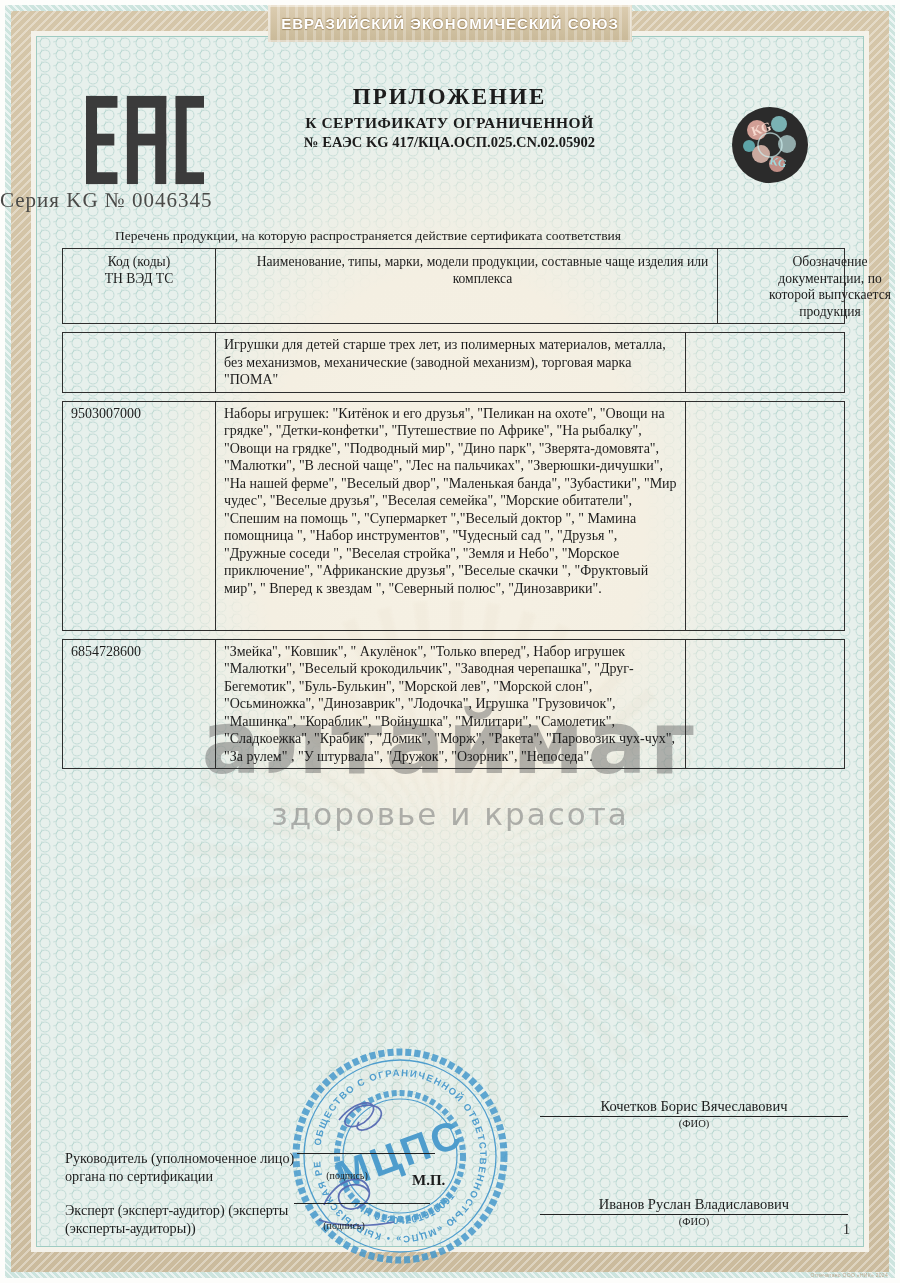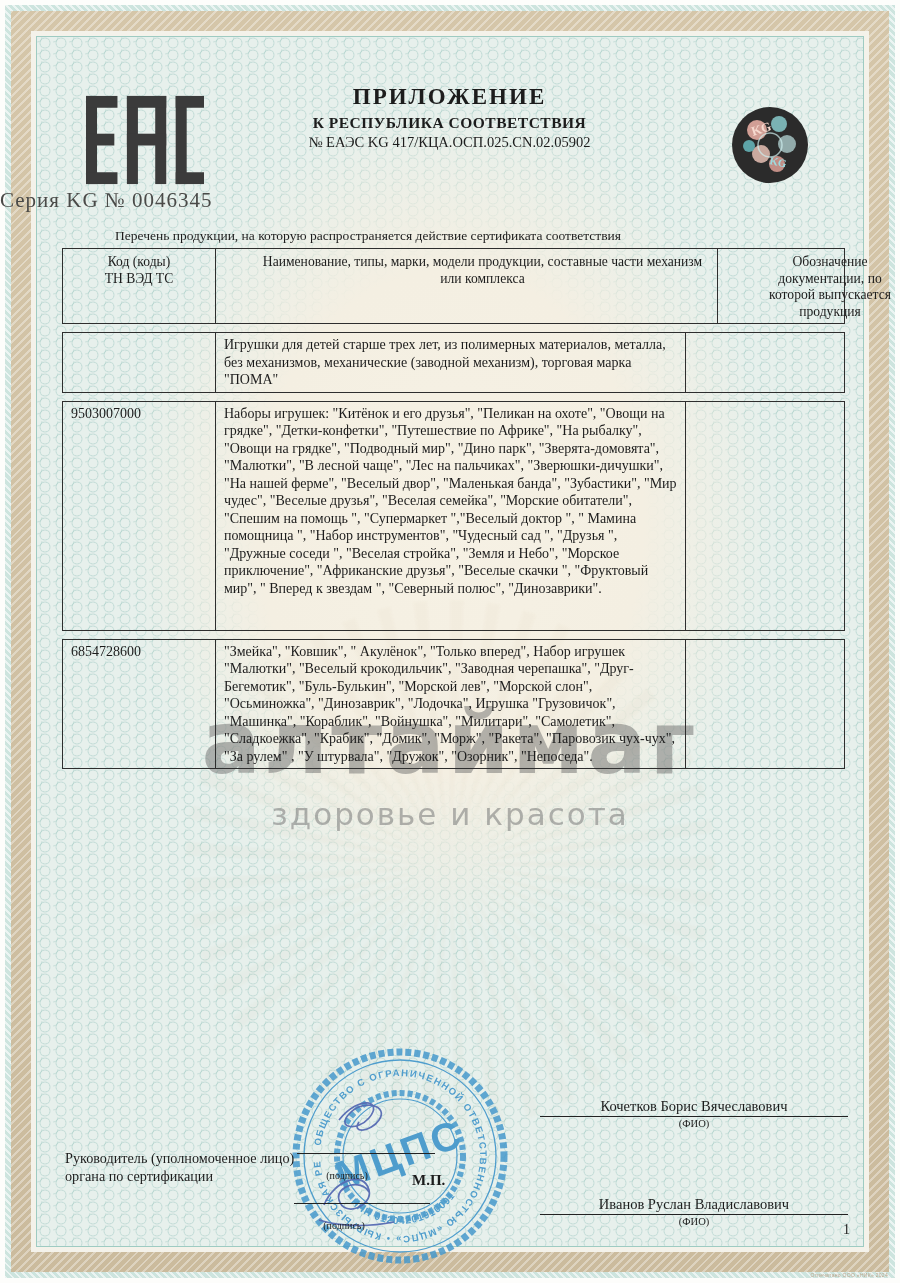--- a/index.html
+++ b/index.html
@@ -29,21 +29,21 @@
     display:flex;align-items:center;justify-content:center;
     background-image:repeating-linear-gradient(90deg,rgba(255,255,255,.25) 0 3px,transparent 3px 9px),linear-gradient(#dccdb1,#c9b998);}
   .ribbon span{font-family:"Liberation Sans",sans-serif;font-weight:bold;font-size:15px;letter-spacing:1px;
     color:#fff;text-shadow:0 1px 1px rgba(150,125,85,.8),0 -1px 1px rgba(150,125,85,.8);white-space:nowrap;}
   
   .eac{position:absolute;left:86px;top:84px;}
   .holo{position:absolute;left:731px;top:106px;width:78px;height:78px;}
   .title-block{position:absolute;left:0;top:84px;width:899px;text-align:center;}
   .t1{font-size:23px;font-weight:bold;letter-spacing:2px;}
   .t2{font-size:15.5px;font-weight:bold;letter-spacing:.5px;margin-top:4px;}
-  .t3{font-size:14.5px;font-weight:normal;margin-top:2px;}
+  .t3{font-size:14.5px;font-weight:bold;margin-top:2px;}
   .series{position:absolute;left:0;top:188px;width:900px;text-align:left;
     font-size:21px;color:#4a4a48;letter-spacing:1px;}
   .caption{position:absolute;left:0;top:228px;width:736px;text-align:center;font-size:13.5px;}
   
   .tbl{position:absolute;left:62px;top:248px;width:783px;z-index:2;}
   .tblock{display:grid;grid-template-columns:153px 470px 160px;border:1.4px solid #2e2e2e;margin-bottom:8px;}
   .tblock .c{border-right:1.4px solid #2e2e2e;padding:3px 8px;font-size:14px;line-height:17.5px;}
   .tblock .c:last-child{border-right:none;}
   .tblock.head .c{text-align:center;white-space:pre-line;font-size:13.6px;line-height:16.5px;padding-top:5px;}
   .h{min-height:62px;gap:32px;}.r1 .c{min-height:52px;}.r2 .c{min-height:222px;}.r3 .c{min-height:122px;}
@@ -70,20 +70,23 @@
 </head>
 <body>
 
 <div class="page">
   <div class="fr-aqua"></div>
   <div class="fr-band"></div>
   <div class="fr-white"></div>
   <div class="content-bg"></div>
   <div class="sunburst"></div>
 
+  <div class="ribbon">
+    <span>ЕВРАЗИЙСКИЙ ЭКОНОМИЧЕСКИЙ СОЮЗ</span>
+  </div>
 
   <svg class="eac" width="118" height="112" viewBox="0 0 150 112">
     <g fill="#3b3b3b">
       <rect x="0" y="0" width="14" height="112"></rect>
         <rect x="0" y="0" width="40" height="15"></rect>
       <rect x="0" y="48" width="36" height="15"></rect>
         <rect x="0" y="97" width="40" height="15"></rect>
       <rect x="52" y="0" width="14" height="112"></rect>
         <rect x="88" y="0" width="14" height="112"></rect>
       <rect x="52" y="0" width="50" height="15"></rect>
@@ -102,31 +105,31 @@
     <circle cx="30" cy="48" r="9" fill="#f3c9bd" opacity=".8"></circle>
     <circle cx="46" cy="58" r="8" fill="#e8a89d" opacity=".8"></circle>
     <circle cx="18" cy="40" r="6" fill="#6cc3c8" opacity=".8"></circle>
     <text x="22" y="30" font-size="13" font-weight="bold" fill="#f6d9cf" transform="rotate(-18 22 30)">KG</text>
     <text x="38" y="58" font-size="11" font-weight="bold" fill="#9fdade" transform="rotate(12 38 58)">KG</text>
     <circle cx="39" cy="39" r="12" fill="none" stroke="#cfeeee" stroke-width="1.5" opacity=".7"></circle>
   </svg>
 
   <div class="title-block">
     <div class="t1">ПРИЛОЖЕНИЕ</div>
-    <div class="t2">К РЕСПУБЛИКА СООТВЕТСТВИЯ</div>
+    <div class="t2">К СЕРТИФИКАТУ ОГРАНИЧЕННОЙ</div>
     <div class="t3">№ ЕАЭС KG 417/КЦА.ОСП.025.CN.02.05902</div>
   </div>
   <div class="series">Серия KG № 0046345</div>
   <div class="caption">Перечень продукции, на которую распространяется действие сертификата соответствия</div>
 
   <div class="tbl">
     <div class="tblock head h">
       <div class="c">Код (коды)
 ТН ВЭД ТС</div>
-      <div class="c">Наименование, типы, марки, модели продукции, составные части механизм или комплекса</div>
+      <div class="c">Наименование, типы, марки, модели продукции, составные чаще изделия или комплекса</div>
       <div class="c">Обозначение документации, по которой выпускается продукция</div>
     </div>
     <div class="tblock r1">
       <div class="c"></div>
       <div class="c">Игрушки для детей старше трех лет, из полимерных материалов, металла, без механизмов, механические (заводной механизм), торговая марка "ПОМА"</div>
       <div class="c"></div>
     </div>
     <div class="tblock r2">
       <div class="c">9503007000</div>
       <div class="c">Наборы игрушек: "Китёнок и его друзья", "Пеликан на охоте", "Овощи на грядке", "Детки-конфетки", "Путешествие по Африке", "На рыбалку", "Овощи на грядке", "Подводный мир", "Дино парк", "Зверята-домовята", "Малютки",  "В лесной чаще", "Лес на пальчиках", "Зверюшки-дичушки", "На нашей ферме", "Веселый двор", "Маленькая банда", "Зубастики", "Мир чудес", "Веселые друзья", "Веселая семейка", "Морские обитатели", "Спешим на помощь ", "Супермаркет ","Веселый доктор ", " Мамина помощница ", "Набор инструментов", "Чудесный сад ", "Друзья ", "Дружные соседи ", "Веселая стройка", "Земля и Небо", "Морское приключение", "Африканские друзья", "Веселые скачки ", "Фруктовый мир", " Вперед к звездам ", "Северный полюс", "Динозаврики".</div>
@@ -164,20 +167,21 @@
     <text x="116" y="128" font-size="40" font-weight="bold" fill="#4397cb" letter-spacing="3" text-anchor="middle" transform="rotate(-20 116 116)" font-family="Liberation Sans, sans-serif">МЦПС</text>
     <g stroke="#4a5fae" stroke-width="1.7" fill="none" opacity=".95">
       <path d="M55,80 c20,-25 45,-20 30,-2 c-12,14 -35,10 -18,-6 c14,-13 38,-6 28,8 c-8,12 -28,14 -20,2"></path>
       <path d="M40,165 c10,-25 40,-35 45,-15 c4,16 -25,28 -30,10 c-4,-14 22,-22 30,-8"></path>
       <path d="M35,180 c25,8 55,6 75,2"></path>
     </g>
   </svg>
   <div class="mp">М.П.</div>
 
   <div class="roles role1">Руководитель (уполномоченное лицо) органа по сертификации</div>
+  <div class="roles role2">Эксперт (эксперт-аудитор) (эксперты (эксперты-аудиторы))</div>
 
   <div class="sigline" style="left:297px;top:1153px;width:138px;"></div>
   <div class="sub" style="left:297px;top:1170px;width:100px;">(подпись)</div>
   <div class="sigline" style="left:294px;top:1203px;width:136px;"></div>
   <div class="sub" style="left:294px;top:1220px;width:100px;">(подпись)</div>
 
   <div class="namewrap" style="top:1098px;">
     <div class="nm">Кочетков Борис Вячеславович</div>
     <div class="fio">(ФИО)</div>
   </div>

